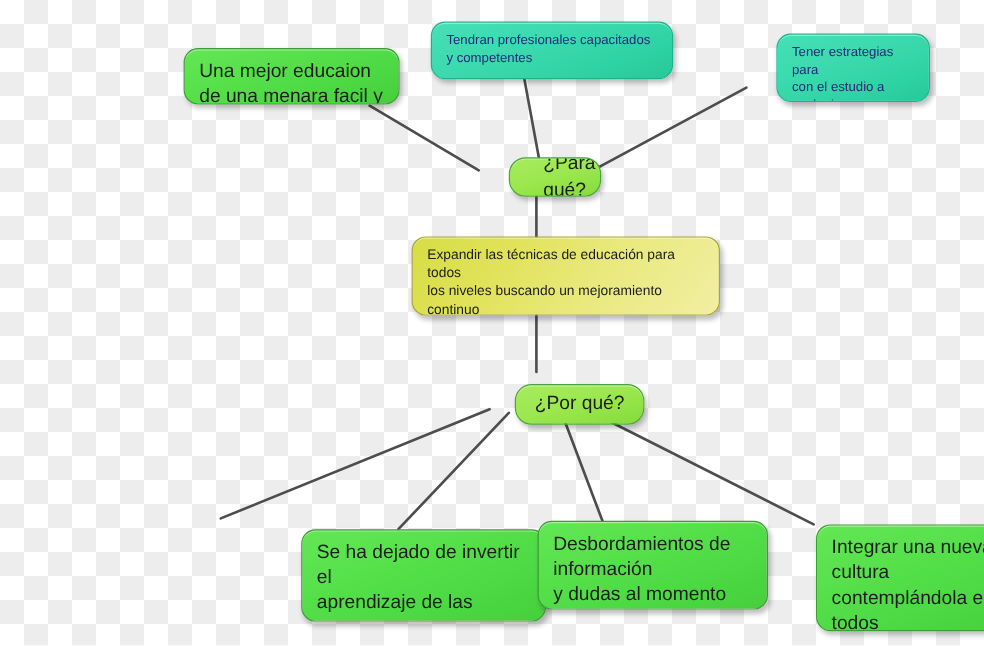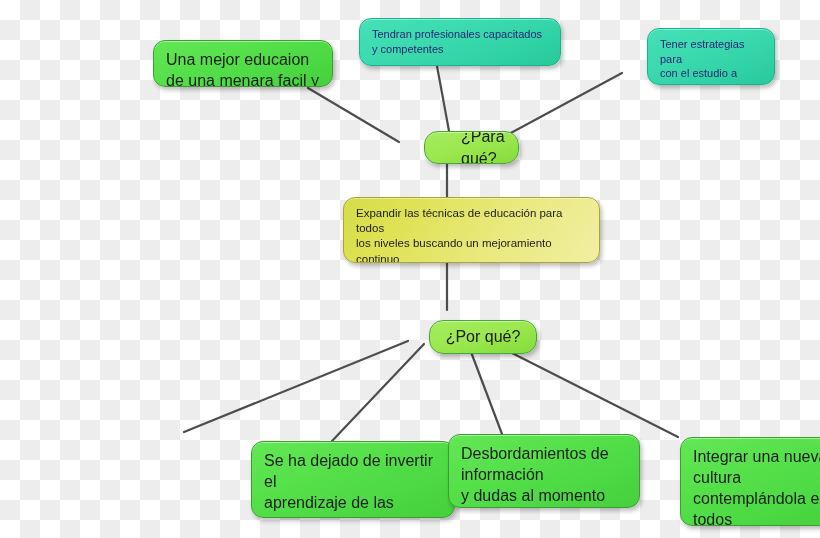--- a/index.html
+++ b/index.html
@@ -72,21 +72,21 @@
   }
 
   .f11 { font-size: 11px; }
   .f12 { font-size: 16px; }
   .f115 { font-size: 11.5px; }
 
   
   #node-mejor-educacion   { left: 128px; top: 40px;  width: 180px; height: 47px; }
   #node-profesionales     { left: 334px; top: 18px;  width: 202px; height: 48px; }
   #node-estrategias       { left: 622px; top: 28px;  width: 128px; height: 57px; }
-  #node-para-que          { left: 399px; top: 131px; width: 95px;  height: 33px; padding-left: 36px; }
+  #node-para-que          { left: 399px; top: 131px; width: 77px;  height: 33px; padding-left: 36px; }
   #node-central           { left: 318px; top: 197px; width: 257px; height: 66px; }
   #node-por-que           { left: 404px; top: 320px; width: 108px;  height: 34px; }
   #node-apoya             { left: 14px;  top: 426px; width: 170px; height: 96px; }
   #node-invertir          { left: 226px; top: 441px; width: 204px; height: 77px; }
   #node-desbordamientos   { left: 423px; top: 434px; width: 192px; height: 74px; }
   #node-integrar          { left: 655px; top: 437px; width: 180px; height: 89px; }
 </style>
 </head>
 <body>
 

